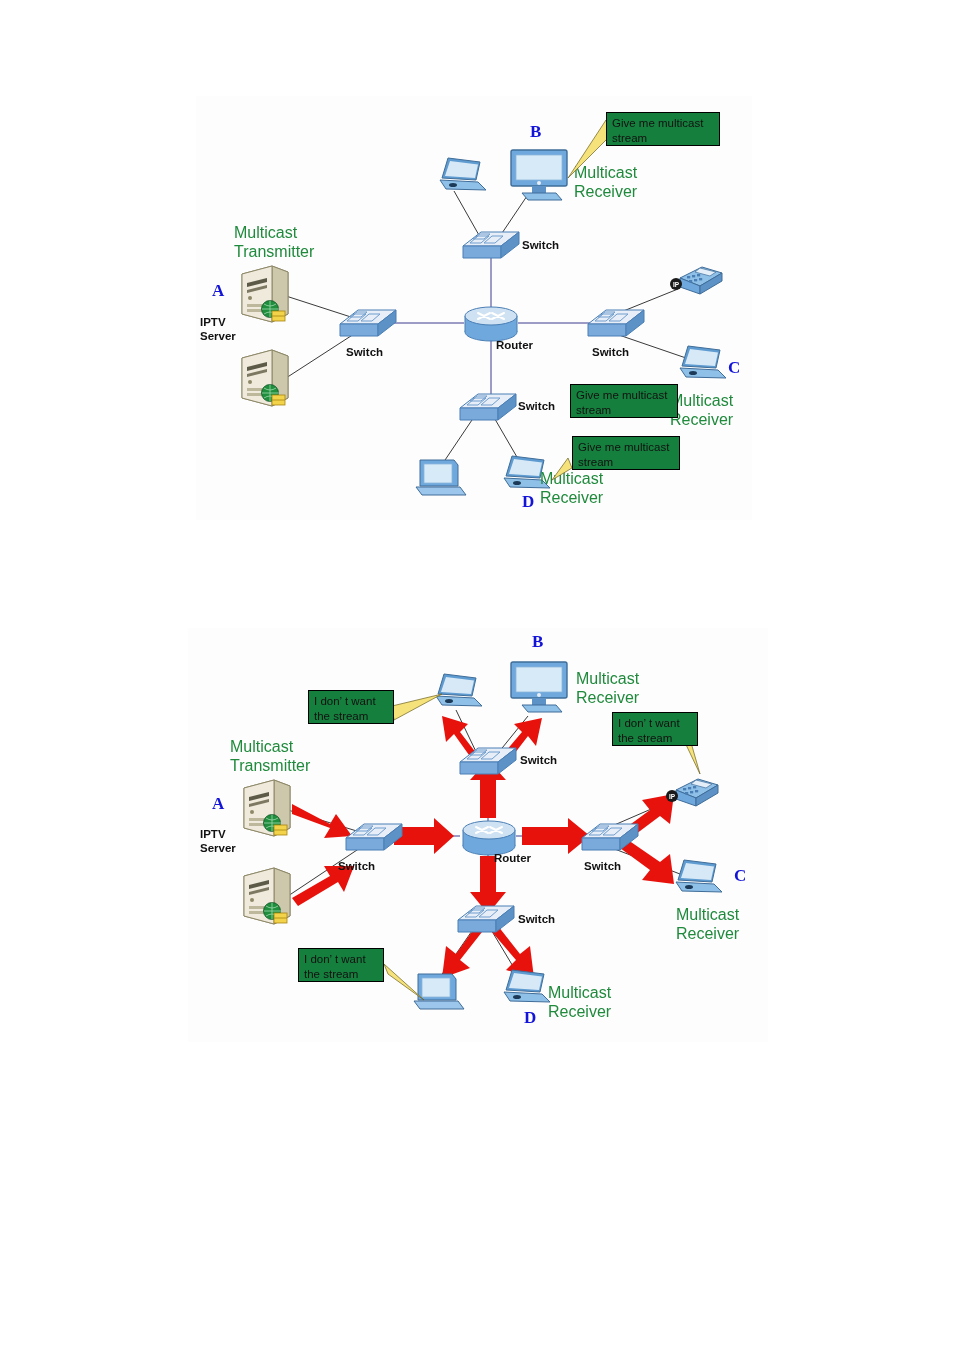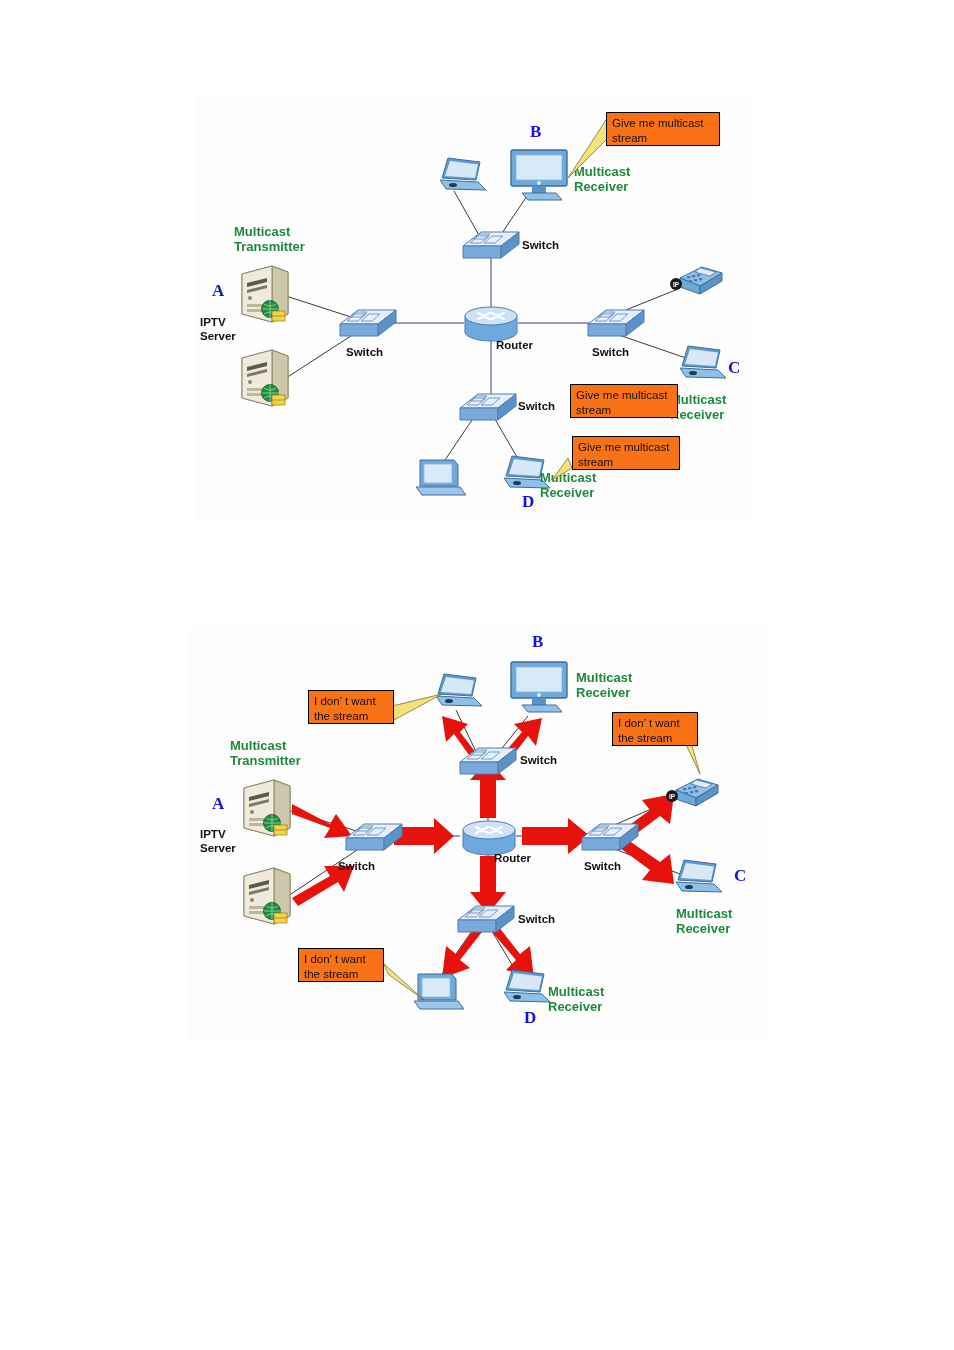--- a/index.html
+++ b/index.html
@@ -9,25 +9,25 @@
 
   .figure{position:absolute;background:#fdfdfd;overflow:hidden;}
   #figure-1{left:196px;top:96px;width:556px;height:424px;}
   #figure-2{left:188px;top:628px;width:580px;height:414px;}
 
   .node{position:absolute;}
 
   
   .lbl{position:absolute;white-space:nowrap;line-height:1.18;font-weight:bold;}
   .lbl-black{color:#111111;font-size:11.5px;}
-  .lbl-green{color:#1f8a3c;font-size:13px;font-weight:bold;}
+  .lbl-green{color:#1f8a3c;font-size:16px;font-weight:normal;}
   .lbl-blue{color:#1414d8;font-size:17px;font-weight:bold;font-family:"Liberation Serif",serif;}
 
   
-  .callout{position:absolute;background:#f97316;border:1px solid #000000;
+  .callout{position:absolute;background:#15803d;border:1px solid #000000;
            color:#111111;font-size:11.5px;line-height:1.3;
            padding:3px 5px 4px 5px;box-sizing:border-box;}
   .callout span{display:block;}
 
   
   .wires{position:absolute;left:0;top:0;width:100%;height:100%;overflow:visible;}
 
   
   .dev svg{display:block;overflow:visible;}
 </style>

